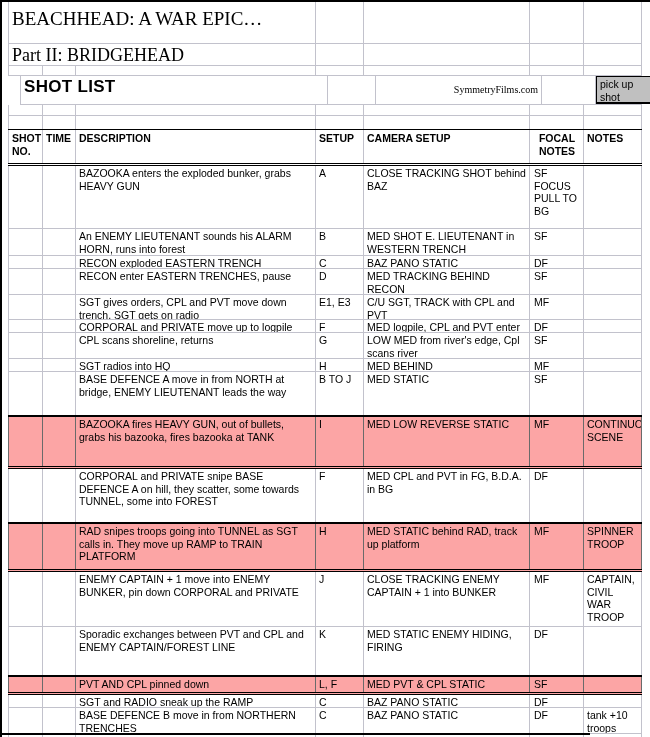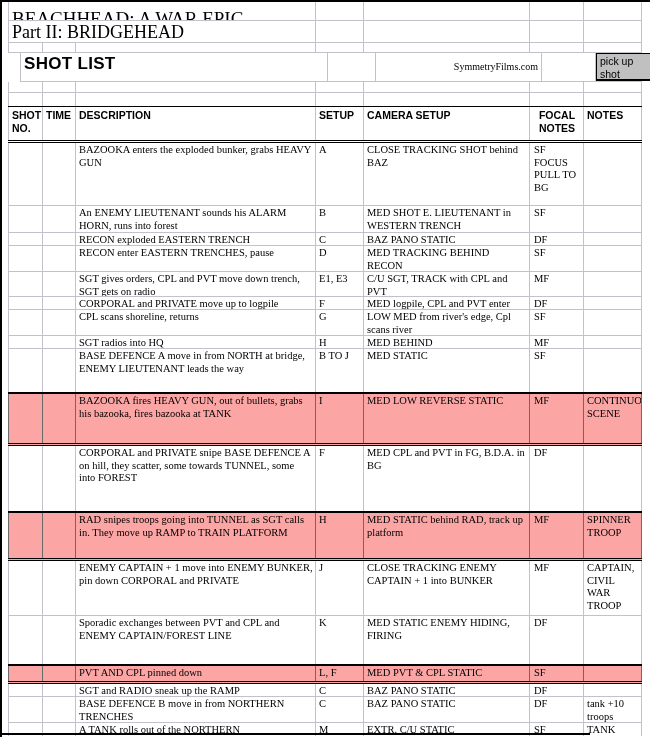--- a/index.html
+++ b/index.html
@@ -14,40 +14,40 @@
   .row{position:relative;box-sizing:border-box;border-bottom:1px solid var(--grid);background:transparent;}
   .cols7{display:grid;grid-template-columns:35px 33px 240px 48px 166px 54px 58px;}
   .colsM{display:grid;grid-template-columns:308px 48px 166px 54px 58px;}
   .cell{
     box-sizing:border-box;border-right:1px solid var(--grid);
     padding:1px 2px 0 3px;overflow:hidden;
     font-size:10.5px;line-height:12.5px;white-space:pre-line;
   }
   .cell:first-child{border-left:1px solid var(--grid);}
   
-  .r-title{height:19px;}
+  .r-title{height:42px;}
   .r-title .cell{font-family:"Liberation Serif","DejaVu Serif",serif;font-size:19px;line-height:22px;padding-top:6px;}
   .r-subtitle{height:22px;}
   .r-subtitle .cell{font-family:"Liberation Serif","DejaVu Serif",serif;font-size:18px;line-height:17px;padding-top:3px;}
   .r-thin1{height:10px;}
   .r-thin2{height:11px;}
   .r-thin3{height:13px;border-bottom:none;}
   .r-shotlist{height:29px;margin-left:12px;}
   .shotlist-label{font-size:17px;font-weight:bold;letter-spacing:.3px;padding-top:5px;}
   .watermark{font-family:"Liberation Serif","DejaVu Serif",serif;font-size:10px;text-align:right;padding-top:8px;padding-right:3px;}
   .pickup-cell{
     background:#c0c0c0;border:1px solid #000;border-right-width:2px;border-bottom-width:2px;
     font-size:10.5px;line-height:13px;padding:1px 2px 0 3px;
   }
   
   .r-header{height:37px;border-top:1px solid #000;border-bottom:3px double #000;}
   .r-header .cell{font-weight:bold;padding-top:2px;font-size:10.5px;line-height:13px;}
   .r-header .c-focal{text-align:center;}
   
-  .data-row{overflow:hidden;font-family:Liberation Serif, serif;}
+  .data-row{overflow:hidden;}
   .data-row .c-focal{padding-left:4px;}
   .band{background:#fca5a5;border-top:1px solid #000;}
   .band .cell{border-right-color:#6a6a6a;}
   .band .cell:first-child{border-left-color:#6a6a6a;}
   .sep-black{border-bottom:1px solid #000;}
   .sep-double{border-bottom:3px double #000;}
   .sep-none{border-bottom:none;}
   .bottom-line{position:absolute;left:0;top:731px;width:588px;height:2px;background:#000;}
 </style>
 </head>
@@ -201,21 +201,21 @@
   </div>
         <div class="row cols7 data-row sep-double band" style="height: 53px;">
     <div class="cell c-shot"></div>
     <div class="cell c-time"></div>
     <div class="cell c-desc">BAZOOKA fires HEAVY GUN, out of bullets, grabs his bazooka, fires bazooka at TANK</div>
     <div class="cell c-setup">I</div>
     <div class="cell c-camera">MED LOW REVERSE STATIC</div>
     <div class="cell c-focal">MF</div>
     <div class="cell c-notes">CONTINUOUS SCENE</div>
   </div>
-        <div class="row cols7 data-row sep-black" style="height: 66px;">
+        <div class="row cols7 data-row sep-black" style="height: 54px;">
     <div class="cell c-shot"></div>
     <div class="cell c-time"></div>
     <div class="cell c-desc">CORPORAL and PRIVATE snipe BASE DEFENCE A on hill, they scatter, some towards TUNNEL, some into FOREST</div>
     <div class="cell c-setup">F</div>
     <div class="cell c-camera">MED CPL and PVT in FG, B.D.A. in BG</div>
     <div class="cell c-focal">DF</div>
     <div class="cell c-notes"></div>
   </div>
         <div class="row cols7 data-row sep-double band" style="height: 49px;">
     <div class="cell c-shot"></div>

